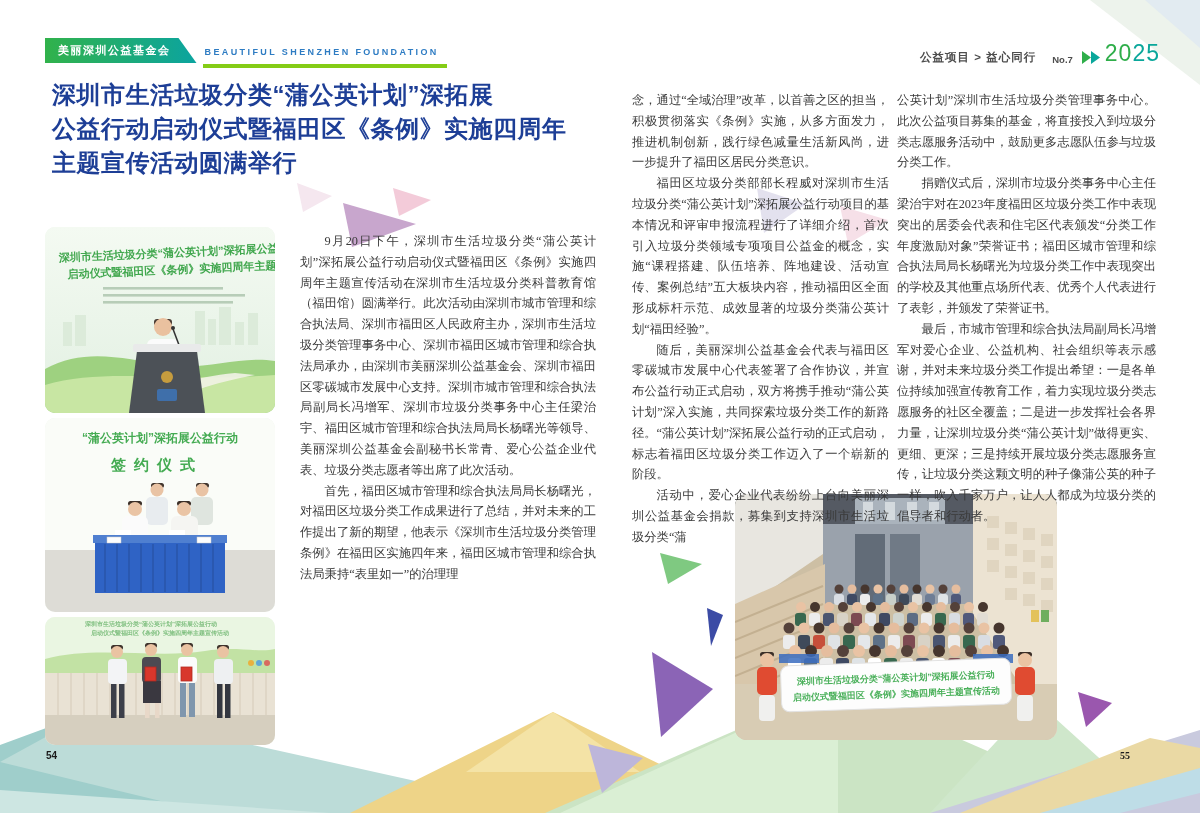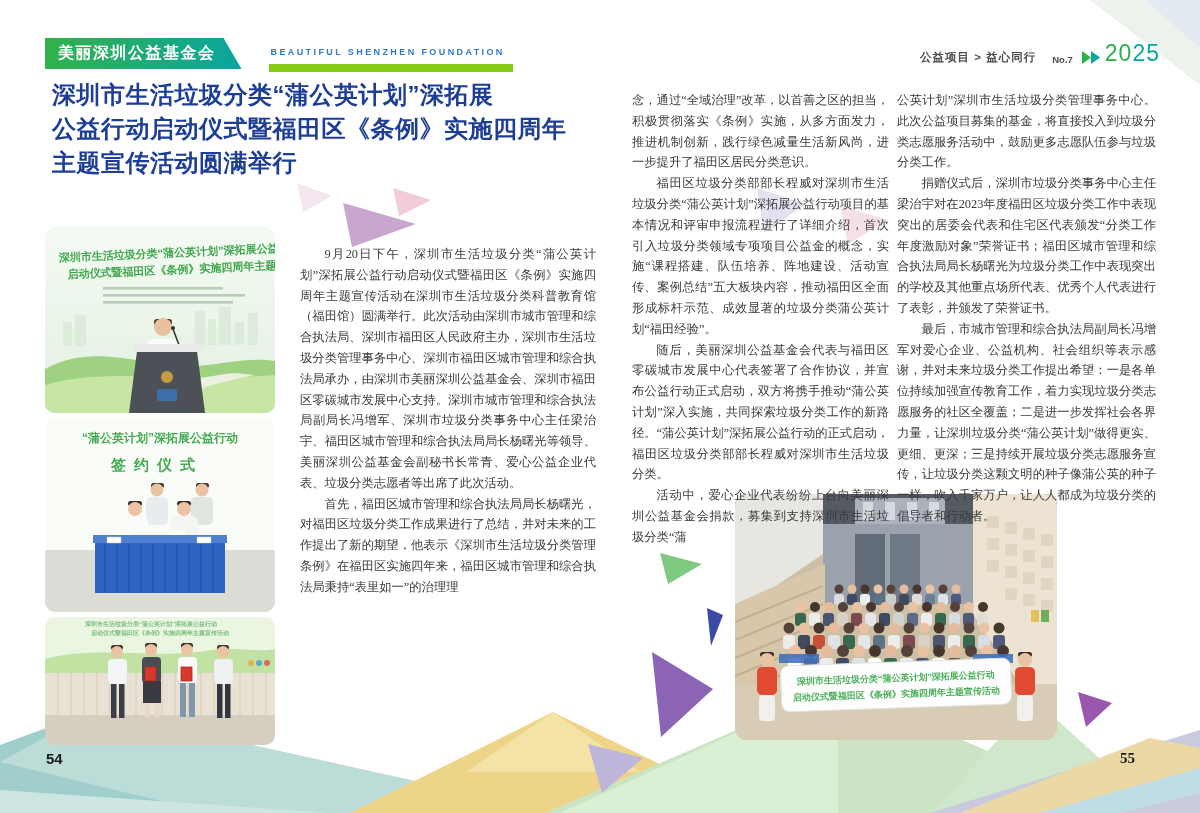--- a/index.html
+++ b/index.html
@@ -3,50 +3,50 @@
 <meta charset="utf-8">
 <style>
   html,body{margin:0;padding:0;}
   body{width:1200px;height:813px;background:#ffffff;position:relative;overflow:hidden;
        font-family:"Liberation Sans", sans-serif;}
   .abs{position:absolute;}
   
   #decor{position:absolute;left:0;top:0;z-index:0;}
   
   #brand-row{left:45px;top:38px;display:flex;align-items:flex-start;z-index:2;}
-  .badge{background:linear-gradient(90deg,#31b24b,#0ba4a0);color:#fff;font-size:16px;
+  .badge{background:linear-gradient(90deg,#31b24b,#0ba4a0);color:#fff;font-size:11px;
          font-weight:bold;letter-spacing:1.5px;padding:5px 26px 5px 13px;
          clip-path:polygon(0 0,calc(100% - 18px) 0,100% 100%,0 100%);}
   .badge-en{color:#2e7cc3;font-size:9px;font-weight:bold;letter-spacing:2.4px;
-            margin-top:9px;margin-left:27px;padding:0 8px 7px 2px;border-bottom:8px solid #84cc16;}
+            margin-top:9px;margin-left:6px;padding:0 8px 7px 2px;border-bottom:4px solid #84cc16;}
   
   #issue-row{right:40px;top:42px;display:flex;align-items:flex-end;z-index:2;}
   .breadcrumb{font-size:11.5px;font-weight:bold;color:#4d4d4d;letter-spacing:1px;}
   .issue-no{font-size:9.5px;font-weight:bold;color:#4d4d4d;margin-left:16px;margin-right:8px;}
   .year{font-size:23px;font-weight:400;letter-spacing:1px;line-height:1;}
   .year .y1{color:#2fae4a;} .year .y2{color:#0aa79b;}
   
   #article-title{left:52px;top:78px;width:560px;z-index:2;
     font-size:24px;line-height:34px;font-weight:bold;color:#1d3e96;letter-spacing:0.5px;}
   
   .col{z-index:2;font-family:"Liberation Serif","DejaVu Serif",serif;}
   .para{margin:0;font-size:12.3px;line-height:20.8px;color:#3a3a3a;text-align:justify;
         text-indent:2em;}
   .para.cont{text-indent:0;}
-  #left-col-text{left:300px;top:244px;width:296px;}
+  #left-col-text{left:300px;top:231px;width:296px;}
   #right-col-1{left:632px;top:90px;width:257px;}
   #right-col-2{left:897px;top:90px;width:259px;}
   
   .photo{overflow:hidden;border-radius:10px;z-index:1;background:#eef5ec;}
   #photo-speech{left:45px;top:227px;width:230px;height:186px;}
   #photo-signing{left:45px;top:418px;width:230px;height:194px;}
   #photo-award{left:45px;top:617px;width:230px;height:128px;}
   #photo-group{left:735px;top:494px;width:322px;height:246px;border-radius:12px;}
   
-  .pagenum{z-index:3;font-size:15px;font-weight:bold;color:#1c1c1c;}
+  .pagenum{z-index:3;font-size:10px;font-weight:bold;color:#1c1c1c;}
   #pagenum-left{left:46px;top:750px;}
   #pagenum-right{left:1120px;top:750px;font-family:Liberation Serif, serif;}
 </style>
 </head>
 <body>
 
 <svg id="decor" width="1200" height="813" viewBox="0 0 1200 813">
   <g>
     <polygon points="0,745 95,710 480,813 0,813" fill="#9fcecb"></polygon>
     <polygon points="0,762 95,710 560,813 210,813" fill="#bcdcd8"></polygon>
@@ -255,21 +255,21 @@
 </div>
 
 <div id="left-col-text" class="abs col">
   <p class="para">9月20日下午，深圳市生活垃圾分类“蒲公英计划”深拓展公益行动启动仪式暨福田区《条例》实施四周年主题宣传活动在深圳市生活垃圾分类科普教育馆（福田馆）圆满举行。此次活动由深圳市城市管理和综合执法局、深圳市福田区人民政府主办，深圳市生活垃圾分类管理事务中心、深圳市福田区城市管理和综合执法局承办，由深圳市美丽深圳公益基金会、深圳市福田区零碳城市发展中心支持。深圳市城市管理和综合执法局副局长冯增军、深圳市垃圾分类事务中心主任梁治宇、福田区城市管理和综合执法局局长杨曙光等领导、美丽深圳公益基金会副秘书长常青、爱心公益企业代表、垃圾分类志愿者等出席了此次活动。</p>
   <p class="para">首先，福田区城市管理和综合执法局局长杨曙光，对福田区垃圾分类工作成果进行了总结，并对未来的工作提出了新的期望，他表示《深圳市生活垃圾分类管理条例》在福田区实施四年来，福田区城市管理和综合执法局秉持“表里如一”的治理理</p>
 </div>
 
 <div id="right-col-1" class="abs col">
   <p class="para cont">念，通过“全域治理”改革，以首善之区的担当，积极贯彻落实《条例》实施，从多方面发力，推进机制创新，践行绿色减量生活新风尚，进一步提升了福田区居民分类意识。</p>
   <p class="para">福田区垃圾分类部部长程威对深圳市生活垃圾分类“蒲公英计划”深拓展公益行动项目的基本情况和评审申报流程进行了详细介绍，首次引入垃圾分类领域专项项目公益金的概念，实施“课程搭建、队伍培养、阵地建设、活动宣传、案例总结”五大板块内容，推动福田区全面形成标杆示范、成效显著的垃圾分类蒲公英计划“福田经验”。</p>
-  <p class="para">随后，美丽深圳公益基金会代表与福田区零碳城市发展中心代表签署了合作协议，并宣布公益行动正式启动，双方将携手推动“蒲公英计划”深入实施，共同探索垃圾分类工作的新路径。“蒲公英计划”深拓展公益行动的正式启动，福田区垃圾分类部部长程威对深圳市生活垃圾分类。</p>
+  <p class="para">随后，美丽深圳公益基金会代表与福田区零碳城市发展中心代表签署了合作协议，并宣布公益行动正式启动，双方将携手推动“蒲公英计划”深入实施，共同探索垃圾分类工作的新路径。“蒲公英计划”深拓展公益行动的正式启动，标志着福田区垃圾分类工作迈入了一个崭新的阶段。</p>
   <p class="para">活动中，爱心企业代表纷纷上台向美丽深圳公益基金会捐款，募集到支持深圳市生活垃圾分类“蒲</p>
 </div>
 
 <div id="right-col-2" class="abs col">
   <p class="para cont">公英计划”深圳市生活垃圾分类管理事务中心。此次公益项目募集的基金，将直接投入到垃圾分类志愿服务活动中，鼓励更多志愿队伍参与垃圾分类工作。</p>
   <p class="para">捐赠仪式后，深圳市垃圾分类事务中心主任梁治宇对在2023年度福田区垃圾分类工作中表现突出的居委会代表和住宅区代表颁发“分类工作年度激励对象”荣誉证书；福田区城市管理和综合执法局局长杨曙光为垃圾分类工作中表现突出的学校及其他重点场所代表、优秀个人代表进行了表彰，并颁发了荣誉证书。</p>
   <p class="para">最后，市城市管理和综合执法局副局长冯增军对爱心企业、公益机构、社会组织等表示感谢，并对未来垃圾分类工作提出希望：一是各单位持续加强宣传教育工作，着力实现垃圾分类志愿服务的社区全覆盖；二是进一步发挥社会各界力量，让深圳垃圾分类“蒲公英计划”做得更实、更细、更深；三是持续开展垃圾分类志愿服务宣传，让垃圾分类这颗文明的种子像蒲公英的种子一样，吹入千家万户，让人人都成为垃圾分类的倡导者和行动者。</p>
 </div>
 
 <div id="photo-group" class="photo abs">

